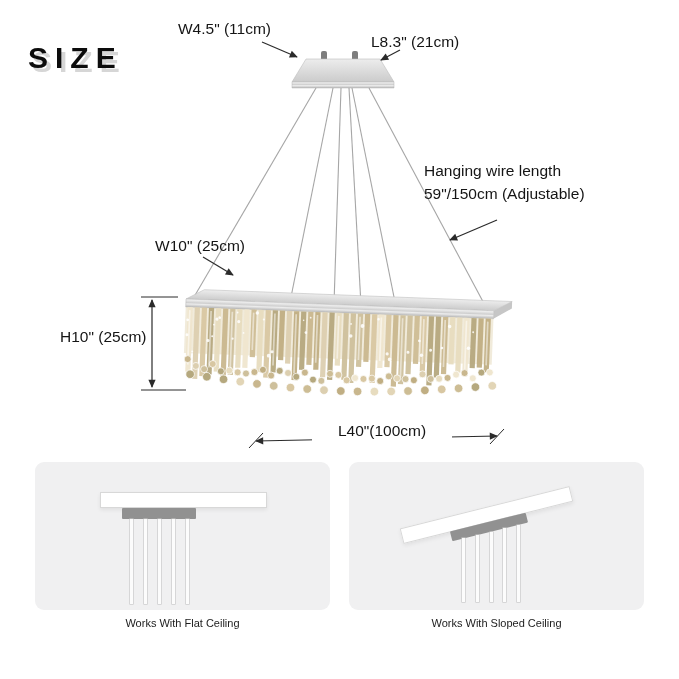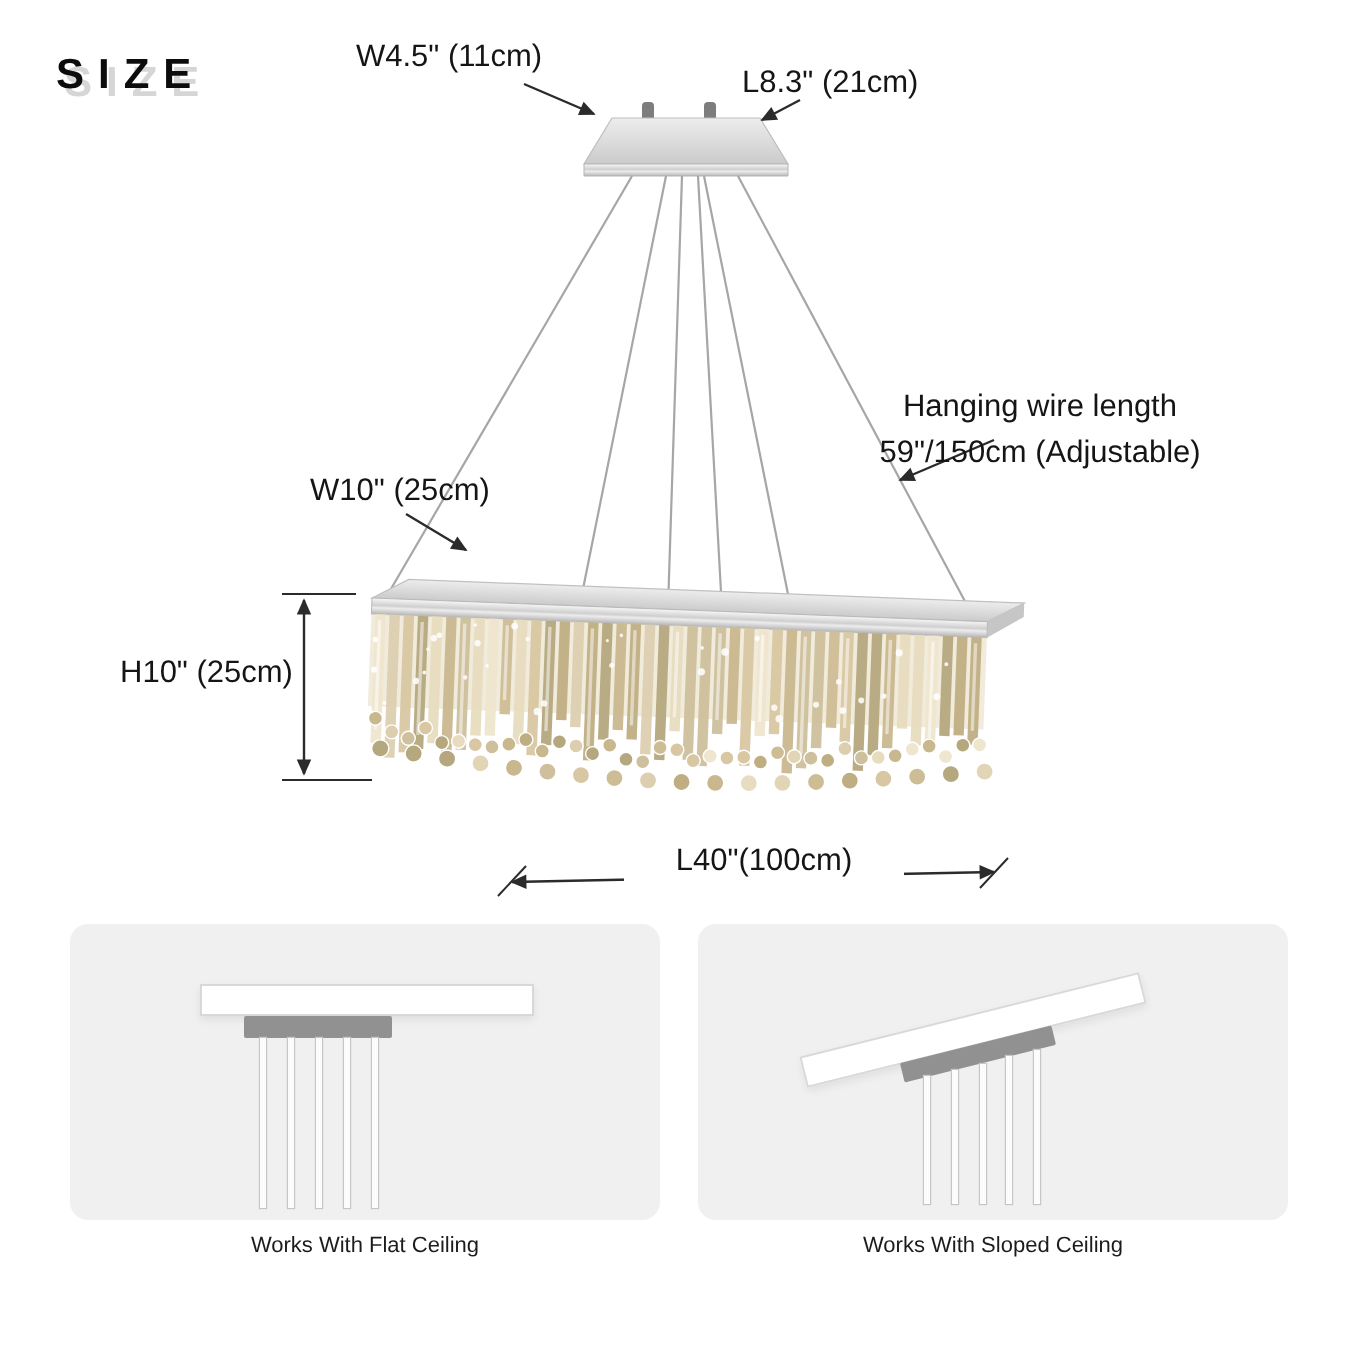--- a/index.html
+++ b/index.html
@@ -1,32 +1,32 @@
 <!DOCTYPE html>
 <html><head>
 <meta charset="utf-8">
 <style>
   *{margin:0;padding:0;box-sizing:border-box}
   html,body{width:679px;height:679px}
   body{background:#ffffff;font-family:"Liberation Sans",sans-serif;color:#111}
   .stage{position:relative;width:679px;height:679px;overflow:hidden;background:#fff}
 
   .size-title{
-    position:absolute;left:28px;top:26px;
-    font-size:21px;font-weight:800;letter-spacing:7px;color:#0c0c0c;
+    position:absolute;left:28px;top:41px;
+    font-size:30px;font-weight:800;letter-spacing:7px;color:#0c0c0c;
     text-shadow:4px 4px 0 #d6d6d6;
   }
 
   #diagram-svg{position:absolute;left:0;top:0;z-index:1}
 
   .dim{position:absolute;font-size:15.5px;color:#151515;white-space:nowrap;z-index:2}
   .dim.center{text-align:center}
   #lbl-canopy-width{left:152px;top:20px;width:145px}
   #lbl-canopy-length{left:371px;top:33px}
-  #lbl-wire-length{left:424px;top:192px;width:192px;line-height:1.5;text-align:center}
+  #lbl-wire-length{left:424px;top:159px;width:192px;line-height:1.5;text-align:left}
   #lbl-wire-length span{display:block}
   #lbl-fixture-width{left:146px;top:237px;width:108px}
   #lbl-fixture-height{left:60px;top:328px}
   #lbl-fixture-length{left:312px;top:421px;width:140px;background:#fff;padding:1px 2px}
 
   .card{position:absolute;top:462px;width:295px;height:148px;background:#f0f0f1;border-radius:9px;overflow:hidden}
   #card-flat{left:35px}
   #card-sloped{left:349px}
   .slab{position:absolute;background:#ffffff;border:1px solid #d8d8d8;box-shadow:0 2px 4px rgba(0,0,0,.07)}
   .mount{position:absolute;background:#919191;border-radius:1px}

